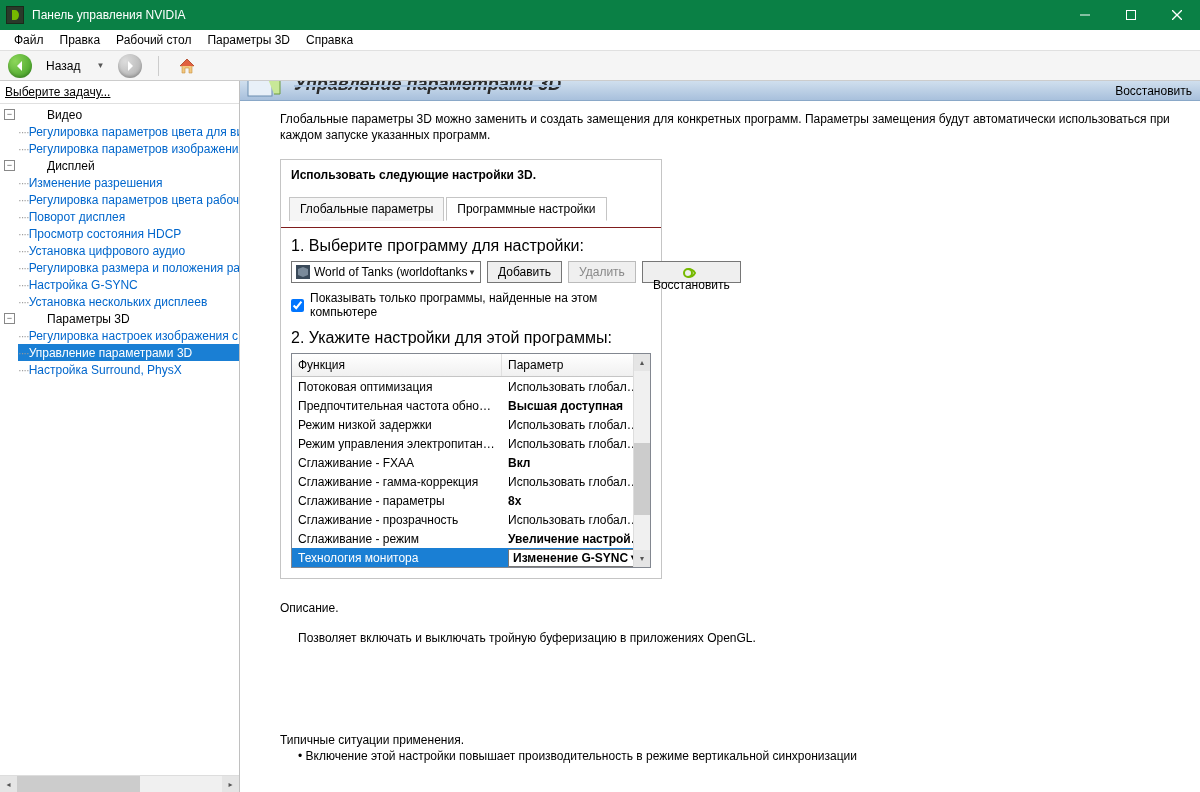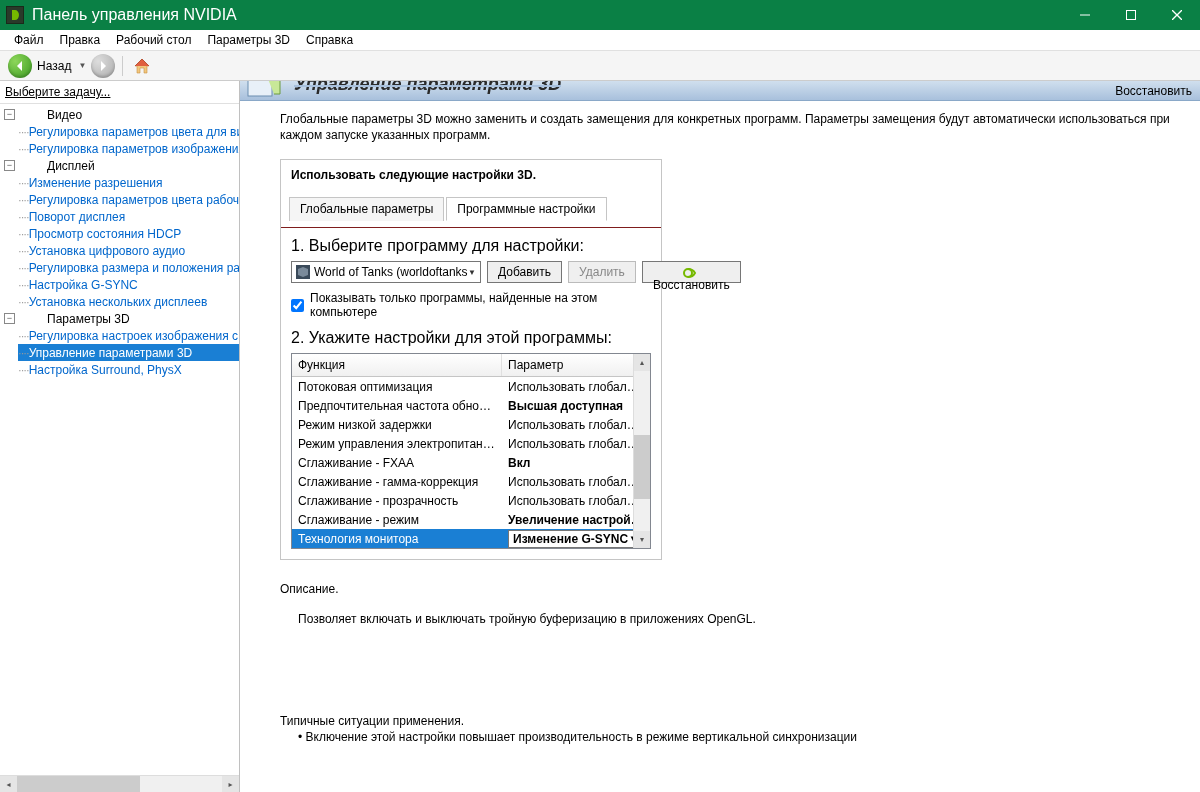--- a/index.html
+++ b/index.html
@@ -2,30 +2,30 @@
 <html><head>
 <meta charset="utf-8">
 <style>
 * { box-sizing: border-box; margin: 0; padding: 0; }
 body { font-family: "Segoe UI", Tahoma, sans-serif; font-size: 12px; background: #fff; overflow: hidden; width: 1200px; height: 792px; }
 
 
 .titlebar { height: 30px; background: #0a8045; color: #fff; display: flex; align-items: center; padding: 0 0 0 6px; }
 .titlebar .logo { width: 18px; height: 18px; background: #2a3a2a; border: 1px solid #1a2a1a; margin-right: 8px; display: flex; align-items: center; justify-content: center; }
 .titlebar .logo svg { width: 12px; height: 12px; }
-.titlebar .title { flex: 1; font-size: 16px; }
+.titlebar .title { flex: 1; font-size: 12px; }
 .titlebar .winbtns { display: flex; height: 100%; }
 .titlebar .winbtn { width: 46px; height: 100%; display: flex; align-items: center; justify-content: center; color: #fff; cursor: pointer; }
 
 
 .menubar { height: 21px; background: #fff; display: flex; align-items: center; padding: 0 6px; border-bottom: 1px solid #e0e0e0; font-size: 12px; }
 .menubar .item { padding: 2px 8px; cursor: pointer; }
 
 
-.toolbar { height: 30px; background: #f5f5f5; border-bottom: 1px solid #ccc; display: flex; align-items: center; padding: 0 8px; gap: 1px; }
+.toolbar { height: 30px; background: #f5f5f5; border-bottom: 1px solid #ccc; display: flex; align-items: center; padding: 0 8px; gap: 10px; }
 .tb-btn { width: 24px; height: 24px; border-radius: 50%; display: flex; align-items: center; justify-content: center; cursor: pointer; }
 .tb-back { background: radial-gradient(circle at 30% 30%, #8dd65a, #3a9a20); box-shadow: inset 0 -2px 3px rgba(0,0,0,0.2); }
 .tb-back svg { fill: #fff; }
 .tb-fwd { background: radial-gradient(circle at 30% 30%, #ddd, #aaa); box-shadow: inset 0 -2px 3px rgba(0,0,0,0.2); }
 .tb-fwd svg { fill: #fff; }
 .tb-label { font-size: 12px; margin: 0 2px 0 4px; }
 .tb-drop { font-size: 8px; color: #555; padding: 0 4px; cursor: pointer; }
 .tb-sep { width: 1px; height: 20px; background: #ccc; margin: 0 6px; }
 .tb-home { width: 24px; height: 24px; display: flex; align-items: center; justify-content: center; cursor: pointer; }
 
@@ -328,20 +328,24 @@
                 </div>
                 <div class="grid-row">
                   <div class="gr-cell c1">Сглаживание - FXAA</div>
                   <div class="gr-cell c2 bold">Вкл</div>
                 </div>
                 <div class="grid-row">
                   <div class="gr-cell c1">Сглаживание - гамма-коррекция</div>
                   <div class="gr-cell c2">Использовать глобальный параметр (Вкл)</div>
                 </div>
                 <div class="grid-row">
+                  <div class="gr-cell c1">Сглаживание - параметры</div>
+                  <div class="gr-cell c2 bold">8x</div>
+                </div>
+                <div class="grid-row">
                   <div class="gr-cell c1">Сглаживание - прозрачность</div>
                   <div class="gr-cell c2">Использовать глобальный параметр (В...</div>
                 </div>
                 <div class="grid-row">
                   <div class="gr-cell c1">Сглаживание - режим</div>
                   <div class="gr-cell c2 bold">Увеличение настройки приложения</div>
                 </div>
                 <div class="grid-row selected">
                   <div class="gr-cell c1">Технология монитора</div>
                   <div class="gr-cell c2 bold">

